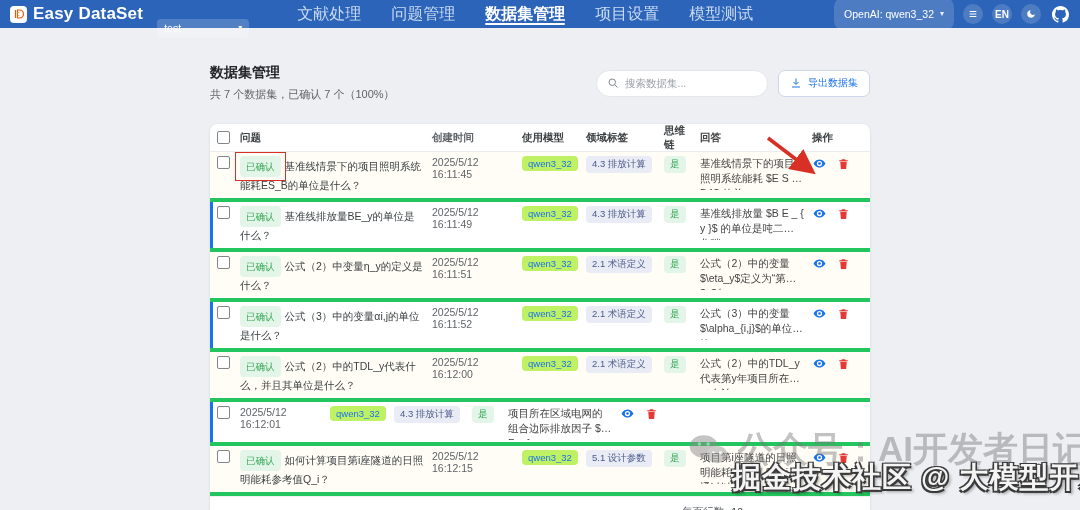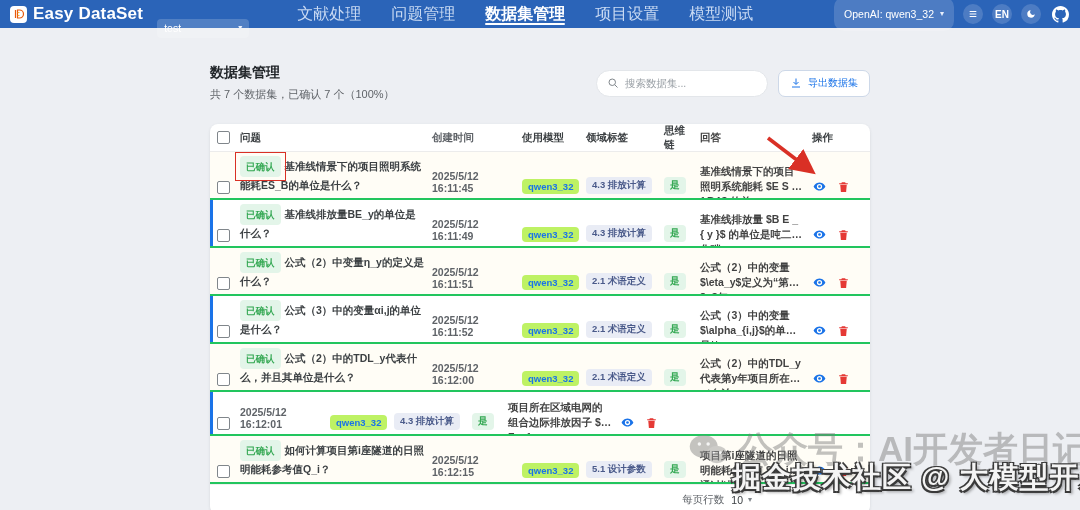--- a/index.html
+++ b/index.html
@@ -35,21 +35,21 @@
   .searchbox input { border:none; outline:none; font-size:10.5px; width:120px; color:#3c4043; background:transparent;
     font-family:"Liberation Sans",sans-serif; }
   .searchbox input::placeholder { color:#9aa0a6; }
   .export-btn { height:27px; background:#fff; border:1px solid #cdd8e8; border-radius:7px; color:#1a73e8;
     font-size:10px; display:flex; align-items:center; gap:6px; padding:0 11px; cursor:pointer; }
 
   
   .card { width:660px; margin:22px auto 0; background:#fff; border-radius:8px; box-shadow:0 1px 3px rgba(60,64,67,.12); overflow:hidden; }
   .thead { display:flex; align-items:center; height:28px; border-bottom:1px solid #ececec; font-size:10.5px; font-weight:bold; color:#3c4043; }
   .tbody { border-left:3px solid #1a73e8; }
-  .trow { display:flex; align-items:flex-end; min-height:44px; border-bottom:2px solid #22c55e; font-size:10.5px; color:#3c4043; margin-left:-3px;font-weight:bold; }
+  .trow { display:flex; align-items:flex-start; min-height:44px; border-bottom:4px solid #22c55e; font-size:10.5px; color:#3c4043; margin-left:-3px; }
   .trow:nth-child(odd) { background:#fffdf6; }
   .cell { padding:4px 4px; }
   .c-check { width:26px; display:flex; justify-content:center; }
   .checkbox { width:13px; height:13px; border:1.5px solid #80868b; border-radius:2px; background:#fff; display:inline-block; cursor:pointer; }
   .c-q { width:192px; line-height:17px; }
   .c-time { width:90px; color:#5f6368; }
   .c-model { width:64px; }
   .c-tag { width:78px; }
   .c-cot { width:36px; }
   .c-answer { width:112px; line-height:15px; color:#424242;

